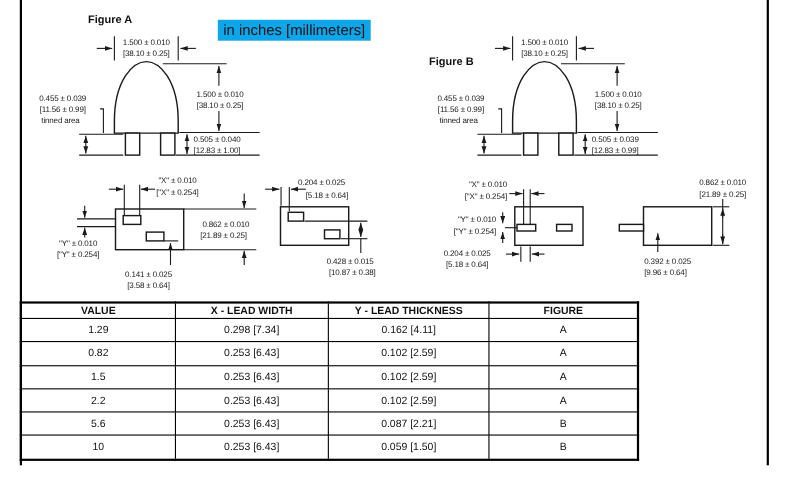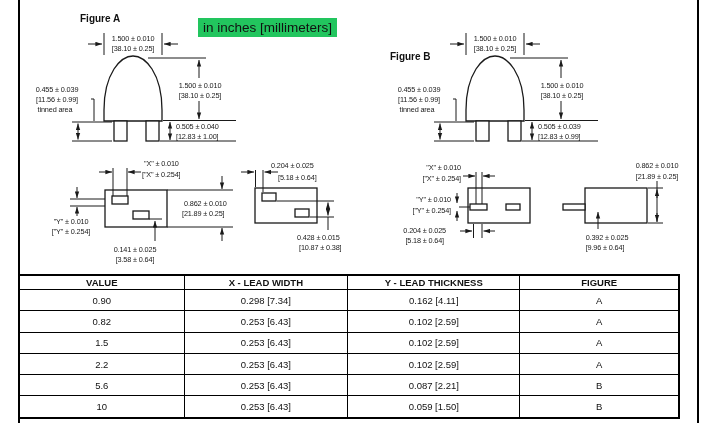--- a/index.html
+++ b/index.html
@@ -1,26 +1,26 @@
 <!DOCTYPE html>
 <html><head>
 <meta charset="utf-8">
 <style>
   html,body{margin:0;padding:0;background:#fff;}
   #page{position:relative;width:720px;height:437px;background:#fff;overflow:hidden;
         font-family:"Liberation Sans", sans-serif;color:#1a1a1a;}
   .vline{position:absolute;width:2px;background:#000;}
   .fig-label{position:absolute;font-size:10px;font-weight:bold;color:#111;white-space:nowrap;}
-  #units-note{position:absolute;left:198px;top:18px;background:#22c55e;color:#111;
+  #units-note{position:absolute;left:198px;top:18px;background:#0ea5e9;color:#111;
               font-size:13.5px;font-weight:500;padding:2px 5px;white-space:nowrap;text-align:right;}
   svg{position:absolute;left:0;top:0;}
   svg text{font-family:"Liberation Sans", sans-serif;font-size:7.3px;fill:#1a1a1a;letter-spacing:-0.15px;}
   .ln{stroke:#1a1a1a;stroke-width:1;fill:none;}
   .body-ln{stroke:#1a1a1a;stroke-width:1.3;fill:#fff;}
-  table#parts{position:absolute;left:18px;top:274px;width:662px;height:145px;
+  table#parts{position:absolute;left:18px;top:274px;width:563px;height:145px;
               border-collapse:collapse;table-layout:fixed;border:2px solid #000;}
   #parts th,#parts td{border:1px solid #000;text-align:center;vertical-align:middle;
               font-size:9.5px;padding:0;color:#111;}
   #parts th{font-weight:bold;height:13px;}
   #parts td{height:14px;}
   col.c1{width:25%;}col.c2{width:24.8%;}col.c3{width:26.1%;}col.c4{width:24.1%;}
 </style>
 </head>
 <body>
 
@@ -213,21 +213,21 @@
     <thead>
       <tr>
         <th>VALUE</th>
         <th>X - LEAD WIDTH</th>
         <th>Y - LEAD THICKNESS</th>
         <th>FIGURE</th>
       </tr>
     </thead>
     <tbody>
       <tr>
-        <td>0.90</td>
+        <td>1.29</td>
         <td>0.298 [7.34]</td>
         <td>0.162 [4.11]</td>
         <td>A</td>
       </tr>
       <tr>
         <td>0.82</td>
         <td>0.253 [6.43]</td>
         <td>0.102 [2.59]</td>
         <td>A</td>
       </tr>

